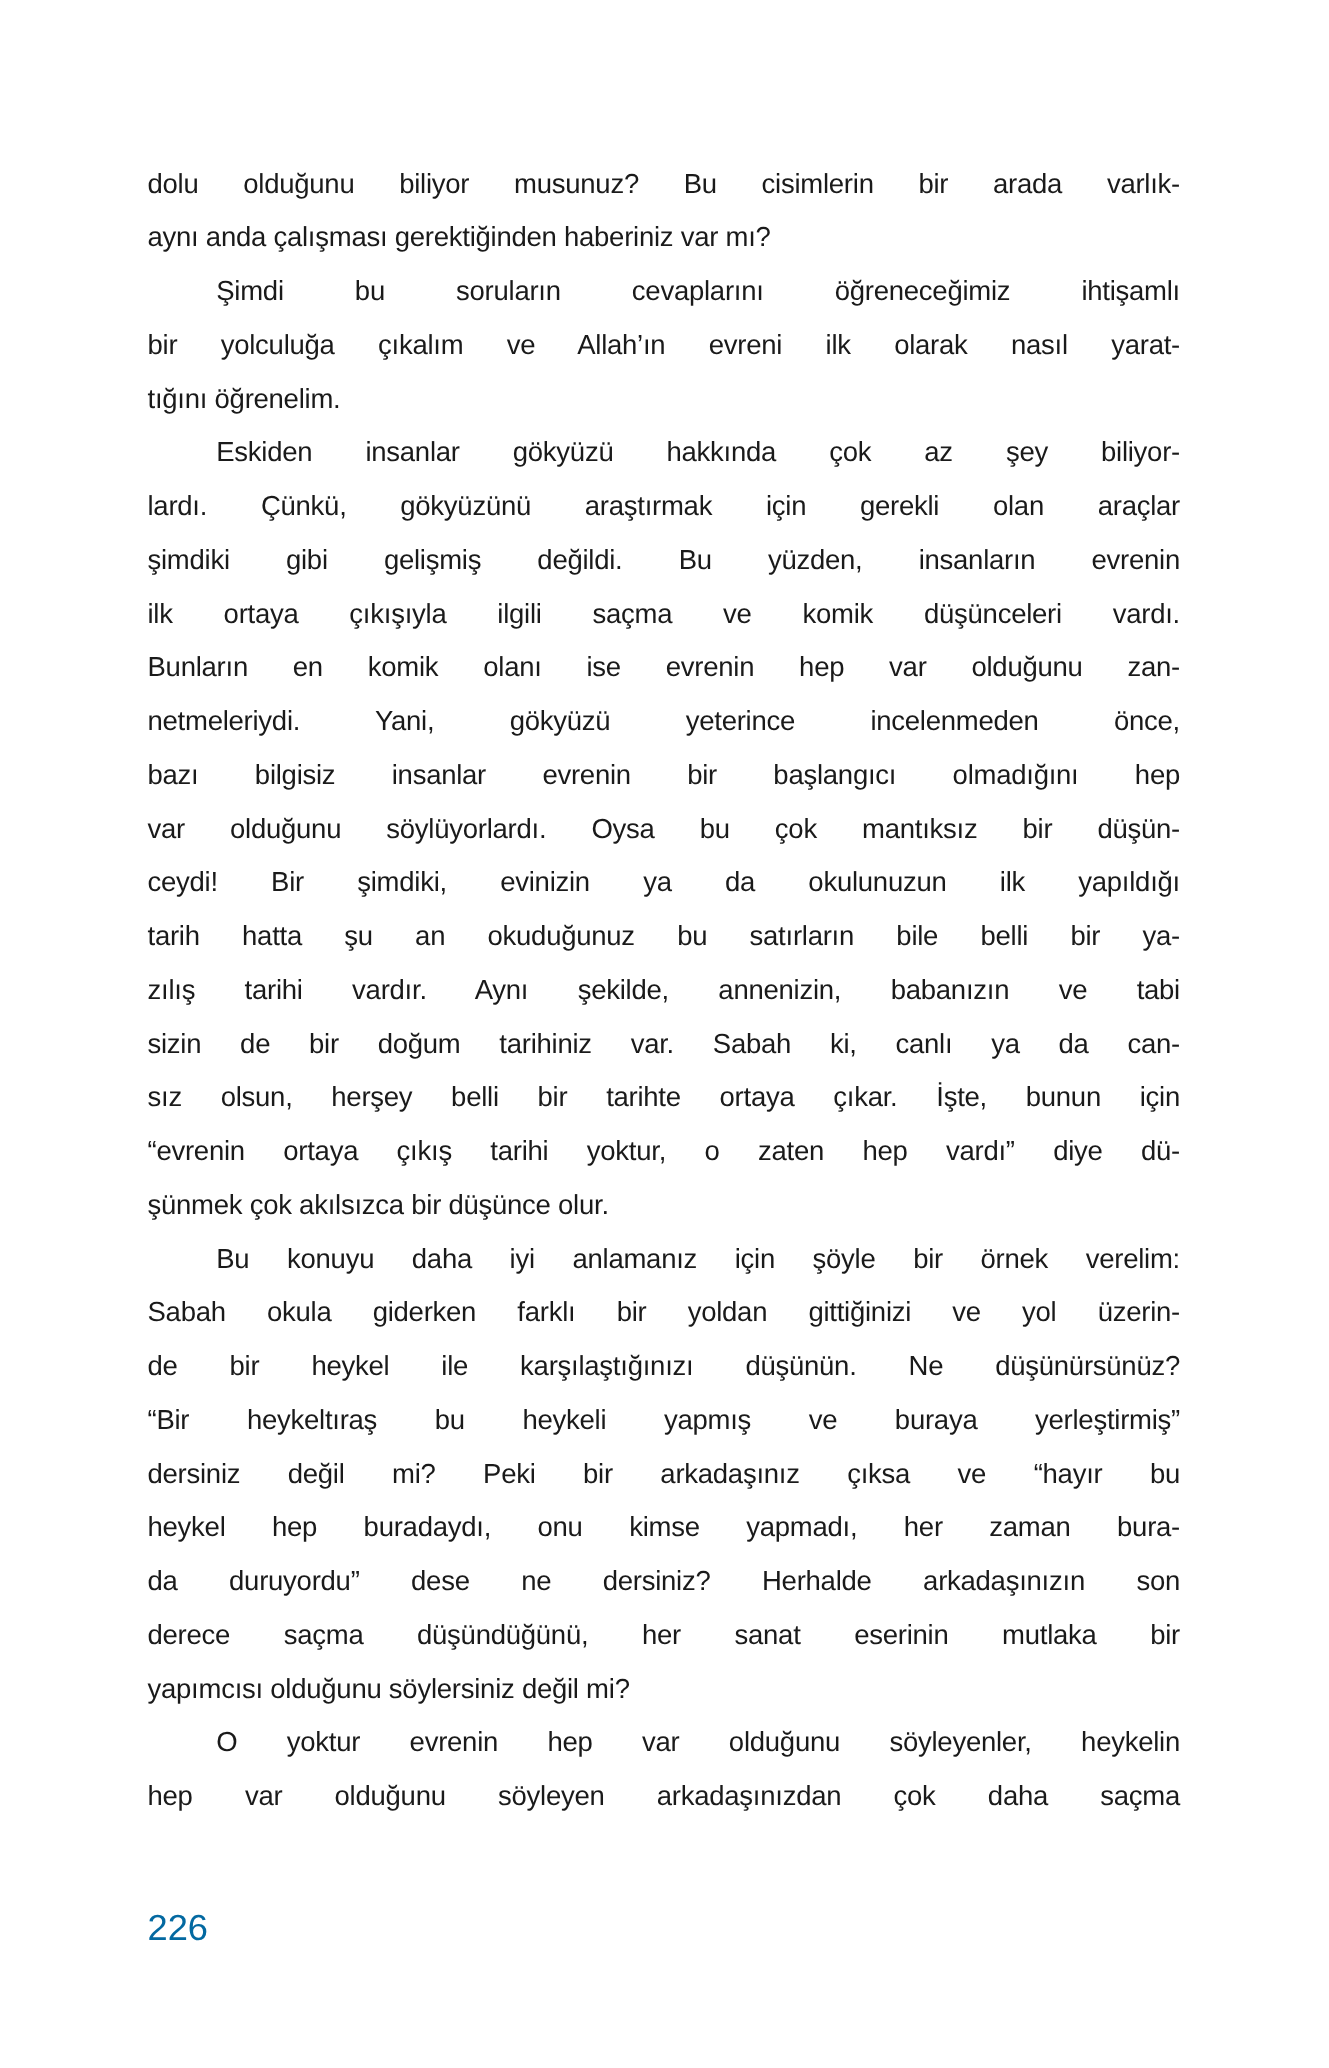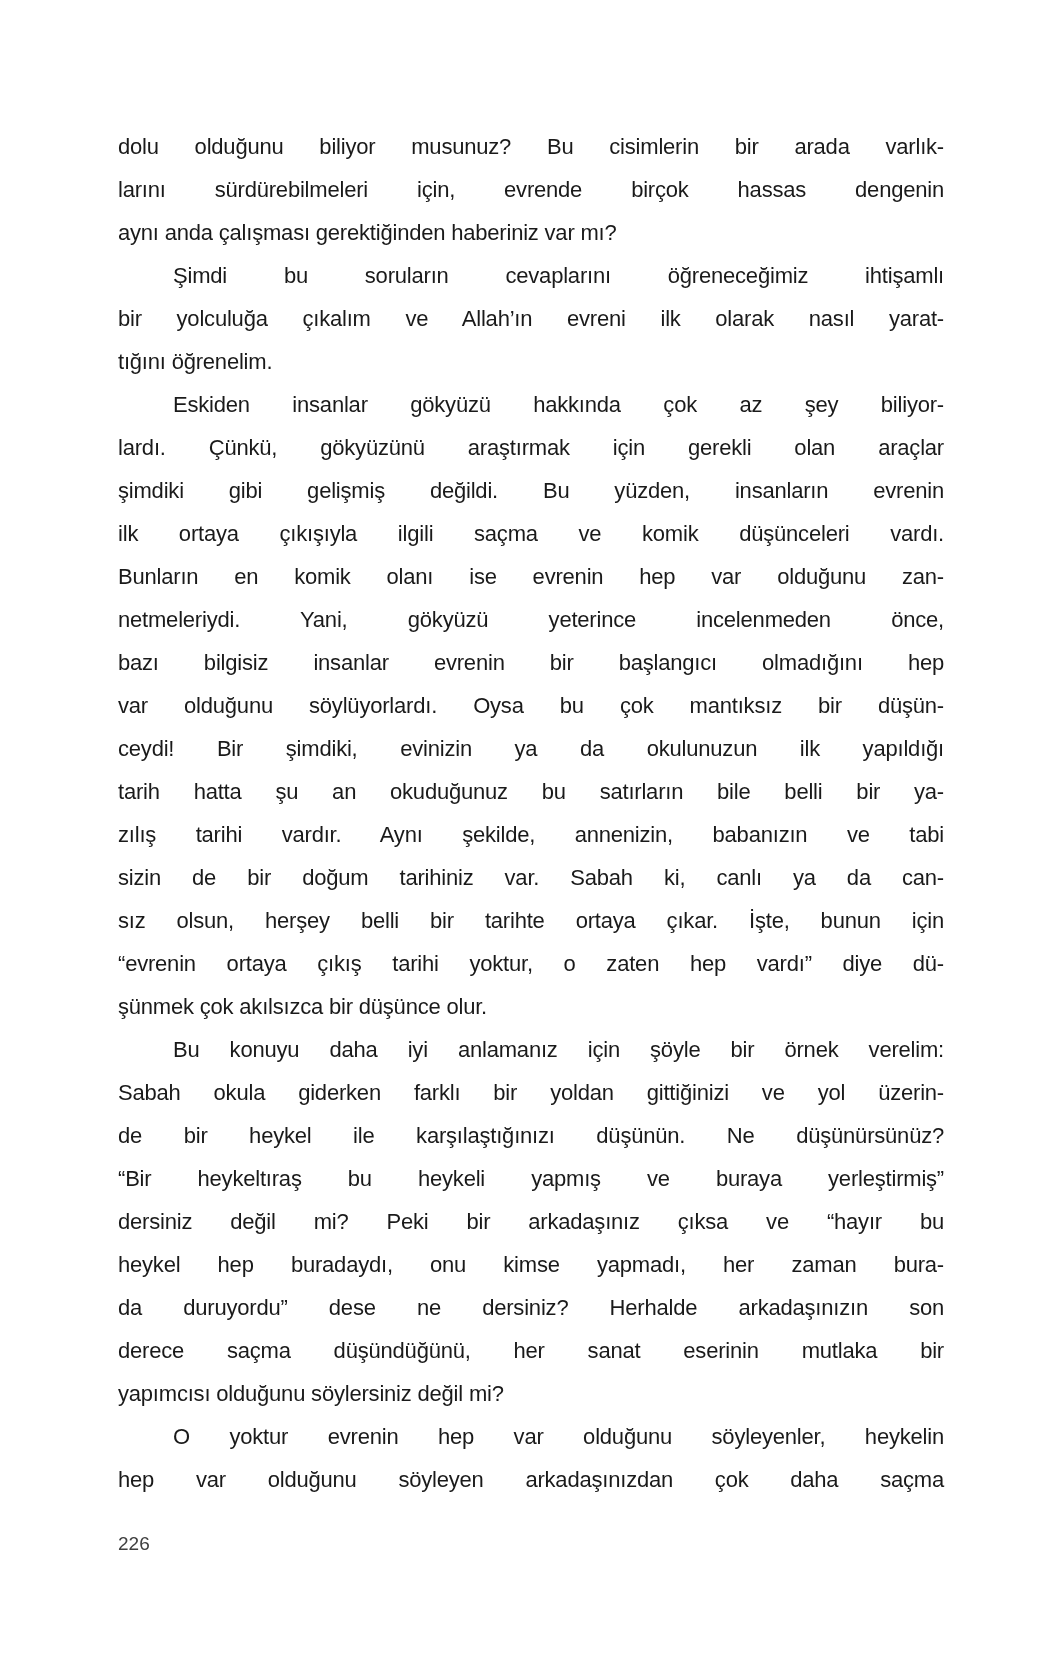--- a/index.html
+++ b/index.html
@@ -41,33 +41,32 @@
   .line.indent {
     padding-left: 55px;
   }
   .line.end {
     text-align-last: left;
   }
   .page-number {
     position: absolute;
     left: 118px;
     top: 1522px;
-    color: #404040;
-    font-size: 19px;
+    color: #0369a1;
+    font-size: 29px;
     line-height: 43px;
   }
 </style>
 </head>
 <body>
 
 <div class="page">
   <div class="text-block">
       <div class="para">
         <div class="line">dolu olduğunu biliyor musunuz? Bu cisimlerin bir arada varlık-</div>
-        <div class="line">larını sürdürebilmeleri için, evrende birçok hassas dengenin</div>
         <div class="line end">aynı anda çalışması gerektiğinden haberiniz var mı?</div>
       </div>
       <div class="para">
         <div class="line indent">Şimdi bu soruların cevaplarını öğreneceğimiz ihtişamlı</div>
         <div class="line">bir yolculuğa çıkalım ve Allah’ın evreni ilk olarak nasıl yarat-</div>
         <div class="line end">tığını öğrenelim.</div>
       </div>
       <div class="para">
         <div class="line indent">Eskiden insanlar gökyüzü hakkında çok az şey biliyor-</div>
         <div class="line">lardı. Çünkü, gökyüzünü araştırmak için gerekli olan araçlar</div>

